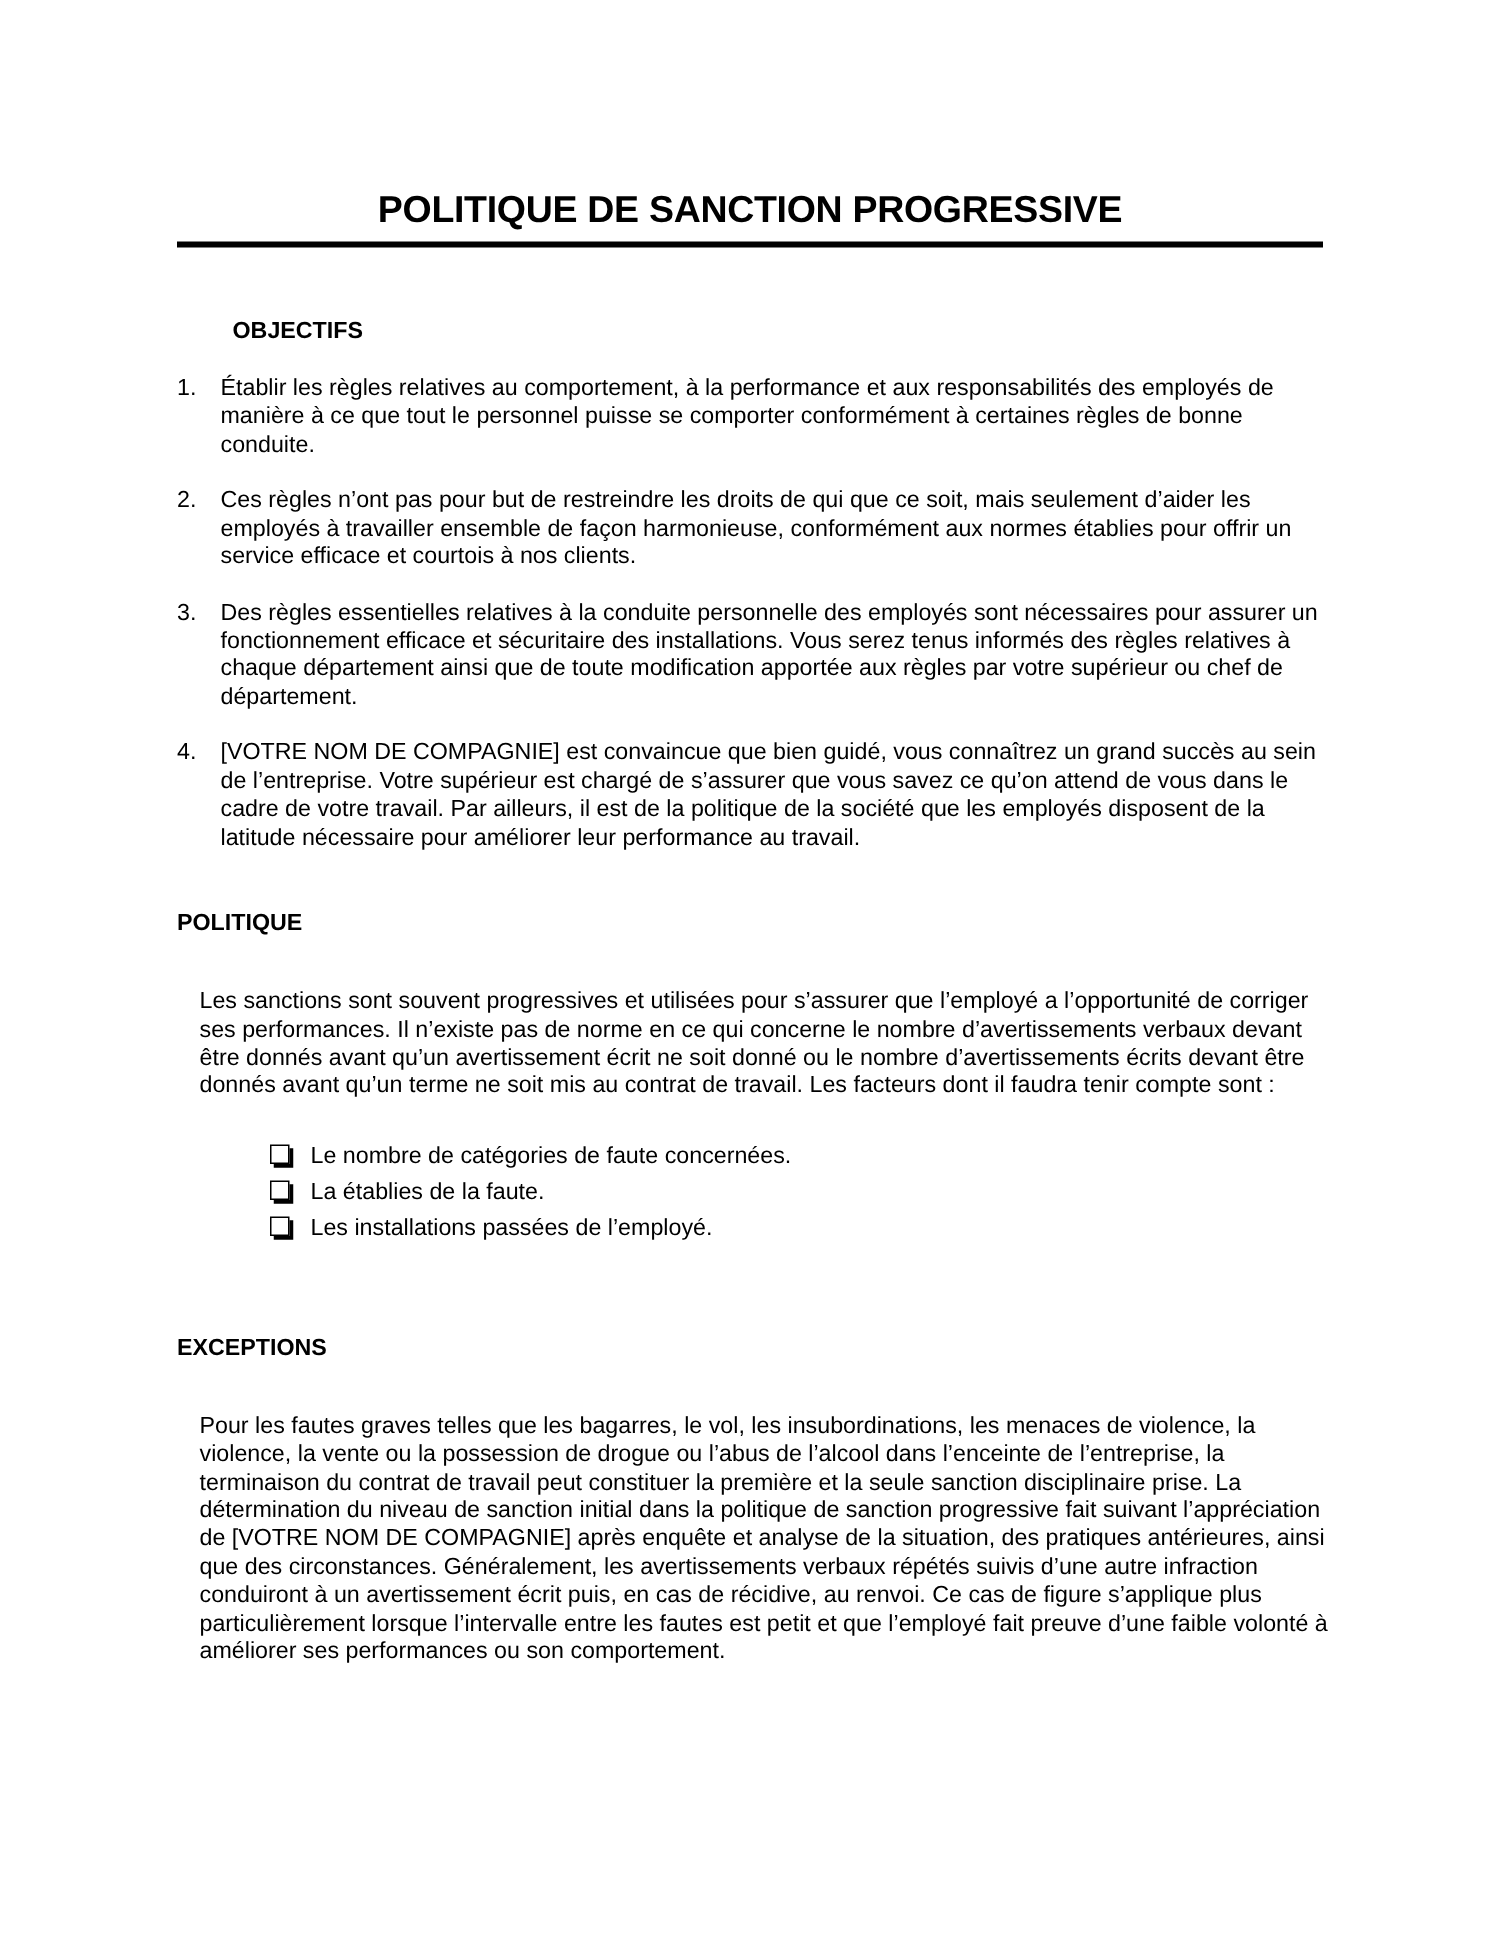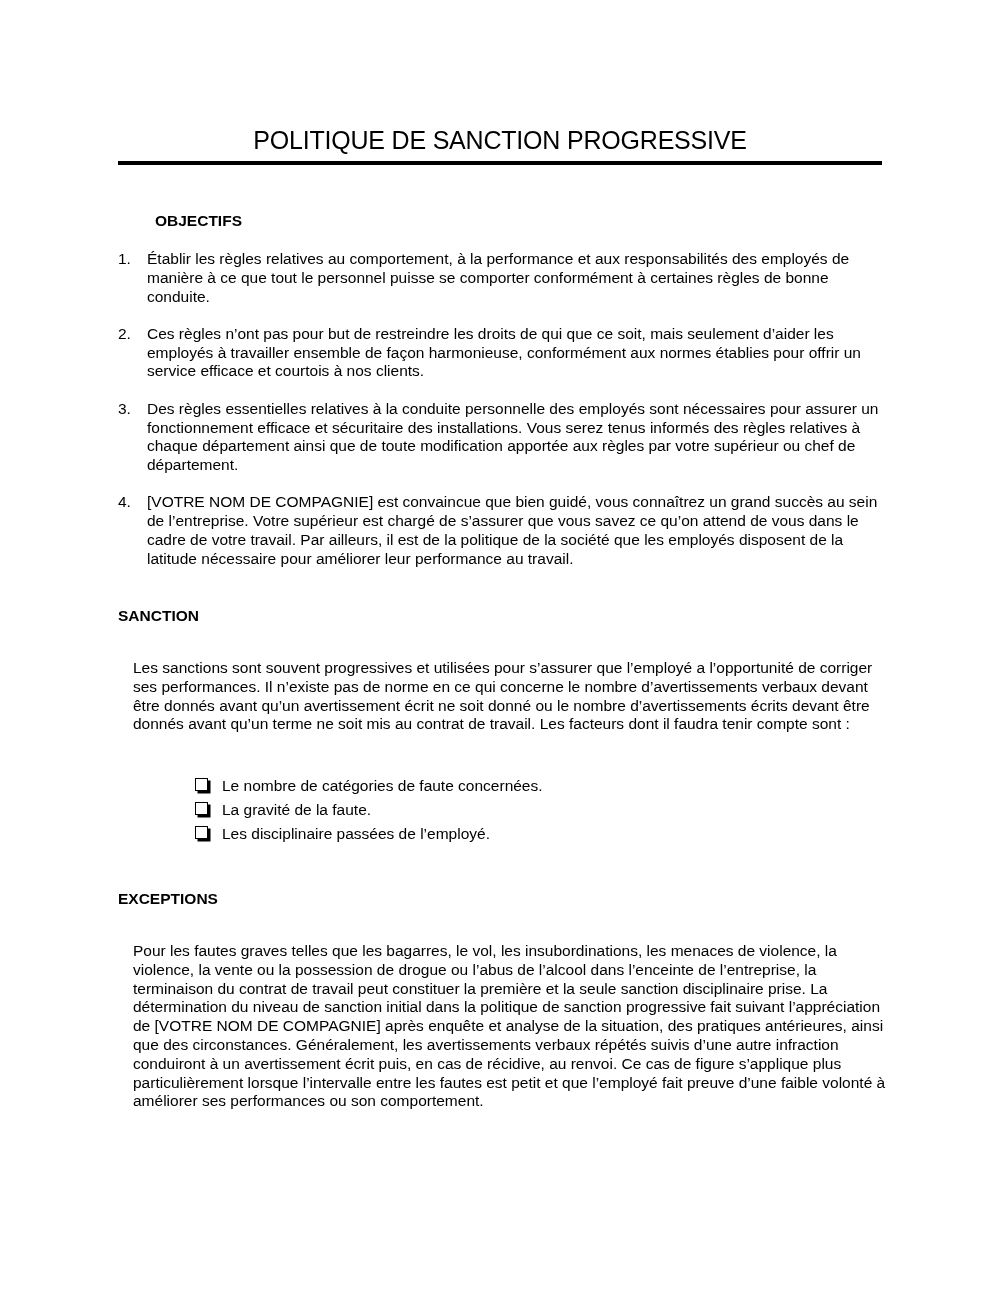--- a/index.html
+++ b/index.html
@@ -21,21 +21,21 @@
       top: 0;
       width: 764px;
     }
     .doc-title {
       position: absolute;
       top: 124px;
       left: 0;
       width: 764px;
       text-align: center;
       font-size: 25px;
-      font-weight: normal;
+      font-weight: bold;
       letter-spacing: -0.2px;
       margin: 0;
       line-height: 32px;
     }
     .title-rule {
       position: absolute;
       top: 161px;
       left: 0;
       width: 764px;
       height: 4px;
@@ -76,21 +76,21 @@
     }
     .para {
       position: absolute;
       left: 0;
       width: 764px;
     }
     .checklist {
       position: absolute;
       left: 60px;
       top: 759px;
-      margin: 15px;
+      margin: 0;
       padding: 0;
       list-style: none;
     }
     .check-item {
       display: flex;
       align-items: center;
       height: 24px;
       font-size: 15.5px;
     }
     .checkbox {
@@ -128,36 +128,36 @@
     <li class="numbered-item">
       <span class="num">3.</span>
       <span>Des règles essentielles relatives à la conduite personnelle des employés sont nécessaires pour assurer un fonctionnement efficace et sécuritaire des installations. Vous serez tenus informés des règles relatives à chaque département ainsi que de toute modification apportée aux règles par votre supérieur ou chef de département.</span>
     </li>
     <li class="numbered-item">
       <span class="num">4.</span>
       <span>[VOTRE NOM DE COMPAGNIE] est convaincue que bien guidé, vous connaîtrez un grand succès au sein de l’entreprise. Votre supérieur est chargé de s’assurer que vous savez ce qu’on attend de vous dans le cadre de votre travail. Par ailleurs, il est de la politique de la société que les employés disposent de la latitude nécessaire pour améliorer leur performance au travail.</span>
     </li>
   </ol>
 
-  <h2 class="section-heading" style="top:606px;">SANCTION</h2>
+  <h2 class="section-heading" style="top:606px;">POLITIQUE</h2>
 
   <p class="body-text para" style="top:644px;">Les sanctions sont souvent progressives et utilisées pour s’assurer que l’employé a l’opportunité de corriger ses performances. Il n’existe pas de norme en ce qui concerne le nombre d’avertissements verbaux devant être donnés avant qu’un avertissement écrit ne soit donné ou le nombre d’avertissements écrits devant être donnés avant qu’un terme ne soit mis au contrat de travail. Les facteurs dont il faudra tenir compte sont :</p>
 
   <ul class="checklist">
     <li class="check-item">
       <span class="checkbox"></span>
       <span>Le nombre de catégories de faute concernées.</span>
     </li>
     <li class="check-item">
       <span class="checkbox"></span>
-      <span>La gravité de la faute.</span>
+      <span>La établies de la faute.</span>
     </li>
     <li class="check-item">
       <span class="checkbox"></span>
-      <span>Les disciplinaire passées de l’employé.</span>
+      <span>Les installations passées de l’employé.</span>
     </li>
   </ul>
 
   <h2 class="section-heading" style="top:889px;">EXCEPTIONS</h2>
 
   <p class="body-text para" style="top:927px;">Pour les fautes graves telles que les bagarres, le vol, les insubordinations, les menaces de violence, la violence, la vente ou la possession de drogue ou l’abus de l’alcool dans l’enceinte de l’entreprise, la terminaison du contrat de travail peut constituer la première et la seule sanction disciplinaire prise. La détermination du niveau de sanction initial dans la politique de sanction progressive fait suivant l’appréciation de [VOTRE NOM DE COMPAGNIE] après enquête et analyse de la situation, des pratiques antérieures, ainsi que des circonstances. Généralement, les avertissements verbaux répétés suivis d’une autre infraction conduiront à un avertissement écrit puis, en cas de récidive, au renvoi. Ce cas de figure s’applique plus particulièrement lorsque l’intervalle entre les fautes est petit et que l’employé fait preuve d’une faible volonté à améliorer ses performances ou son comportement.</p>
 
 </div>
 
 </body></html>

